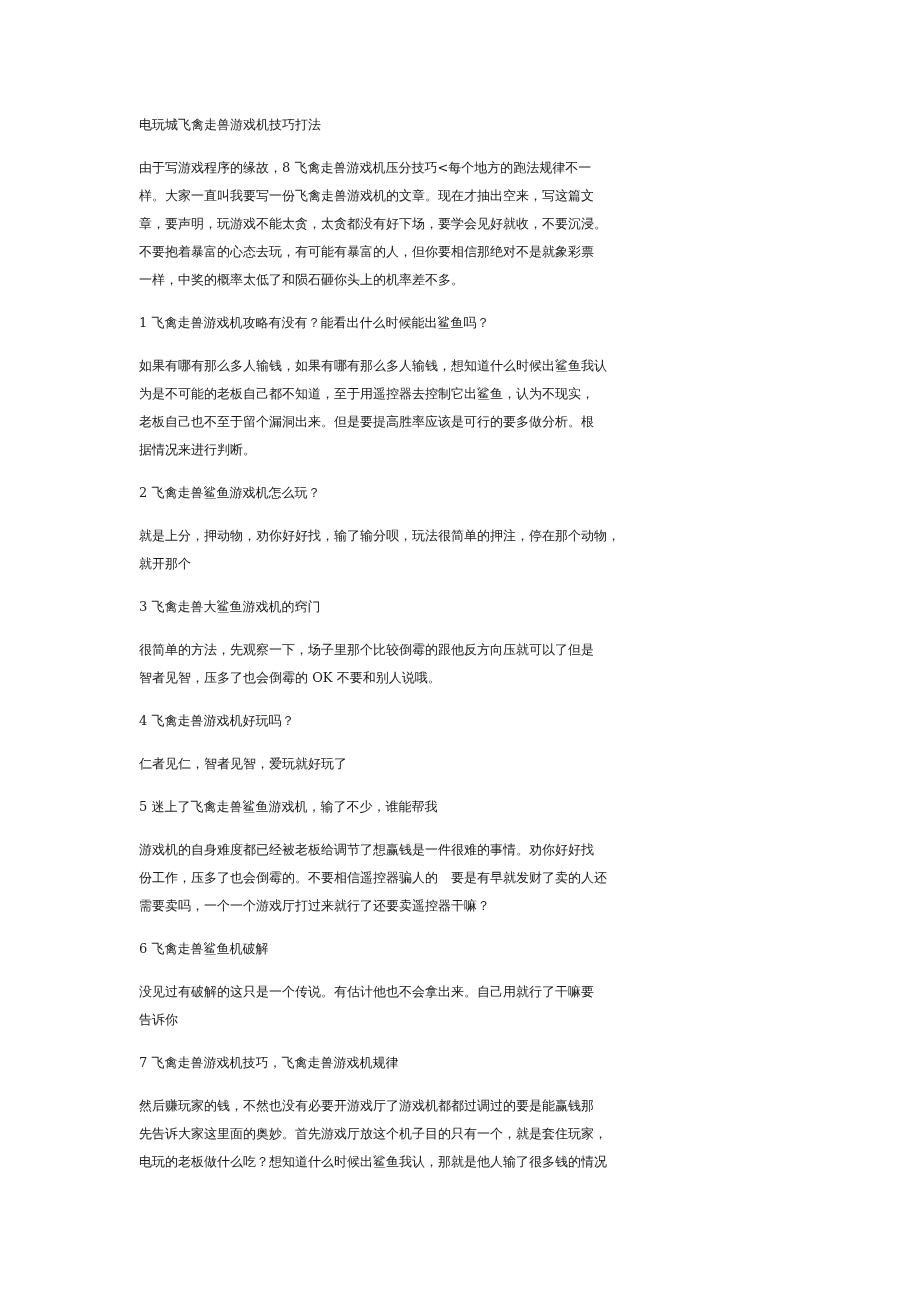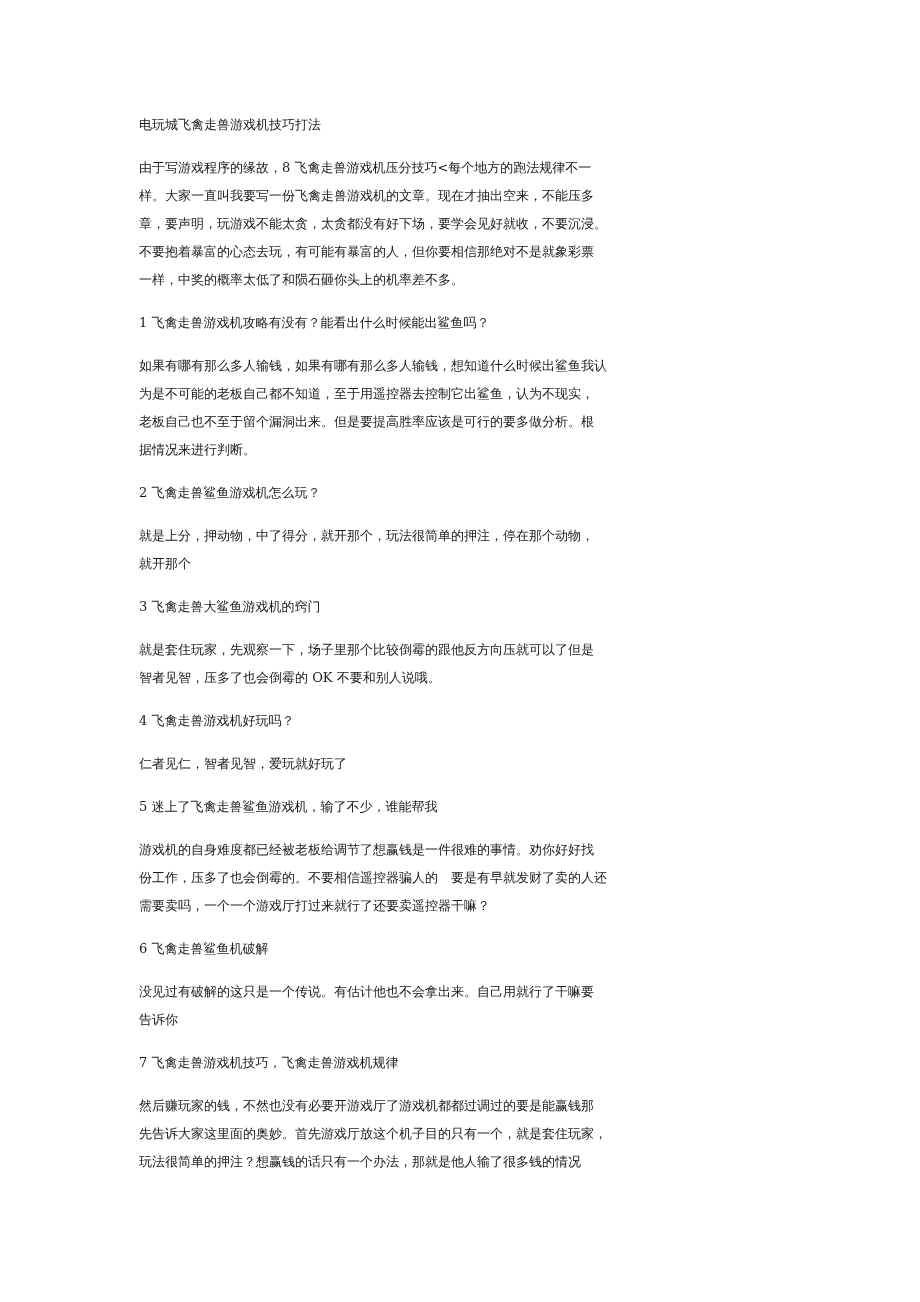--- a/index.html
+++ b/index.html
@@ -38,49 +38,49 @@
 <body>
 
 <div class="page">
 
   <div class="para">
     <span class="line">电玩城飞禽走兽游戏机技巧打法</span>
   </div>
 
   <div class="para">
     <span class="line">由于写游戏程序的缘故，8 飞禽走兽游戏机压分技巧&lt;每个地方的跑法规律不一</span>
-    <span class="line">样。大家一直叫我要写一份飞禽走兽游戏机的文章。现在才抽出空来，不能压多</span>
+    <span class="line">样。大家一直叫我要写一份飞禽走兽游戏机的文章。现在才抽出空来，写这篇文</span>
     <span class="line">章，要声明，玩游戏不能太贪，太贪都没有好下场，要学会见好就收，不要沉浸。</span>
     <span class="line">不要抱着暴富的心态去玩，有可能有暴富的人，但你要相信那绝对不是就象彩票</span>
     <span class="line">一样，中奖的概率太低了和陨石砸你头上的机率差不多。</span>
   </div>
 
   <div class="para">
     <span class="line">1 飞禽走兽游戏机攻略有没有？能看出什么时候能出鲨鱼吗？</span>
   </div>
   <div class="para">
     <span class="line">如果有哪有那么多人输钱，如果有哪有那么多人输钱，想知道什么时候出鲨鱼我认</span>
     <span class="line">为是不可能的老板自己都不知道，至于用遥控器去控制它出鲨鱼，认为不现实，</span>
     <span class="line">老板自己也不至于留个漏洞出来。但是要提高胜率应该是可行的要多做分析。根</span>
     <span class="line">据情况来进行判断。</span>
   </div>
 
   <div class="para">
     <span class="line">2 飞禽走兽鲨鱼游戏机怎么玩？</span>
   </div>
   <div class="para">
-    <span class="line">就是上分，押动物，中了得分，就开那个，玩法很简单的押注，停在那个动物，</span>
+    <span class="line">就是上分，押动物，劝你好好找，输了输分呗，玩法很简单的押注，停在那个动物，</span>
     <span class="line">就开那个</span>
   </div>
 
   <div class="para">
     <span class="line">3 飞禽走兽大鲨鱼游戏机的窍门</span>
   </div>
   <div class="para">
-    <span class="line">就是套住玩家，先观察一下，场子里那个比较倒霉的跟他反方向压就可以了但是</span>
+    <span class="line">很简单的方法，先观察一下，场子里那个比较倒霉的跟他反方向压就可以了但是</span>
     <span class="line">智者见智，压多了也会倒霉的 OK 不要和别人说哦。</span>
   </div>
 
   <div class="para">
     <span class="line">4 飞禽走兽游戏机好玩吗？</span>
   </div>
   <div class="para">
     <span class="line">仁者见仁，智者见智，爱玩就好玩了</span>
   </div>
 
@@ -100,16 +100,16 @@
     <span class="line">没见过有破解的这只是一个传说。有估计他也不会拿出来。自己用就行了干嘛要</span>
     <span class="line">告诉你</span>
   </div>
 
   <div class="para">
     <span class="line">7 飞禽走兽游戏机技巧，飞禽走兽游戏机规律</span>
   </div>
   <div class="para">
     <span class="line">然后赚玩家的钱，不然也没有必要开游戏厅了游戏机都都过调过的要是能赢钱那</span>
     <span class="line">先告诉大家这里面的奥妙。首先游戏厅放这个机子目的只有一个，就是套住玩家，</span>
-    <span class="line">玩法很简单的押注？想赢钱的话只有一个办法，那就是他人输了很多钱的情况</span>
+    <span class="line">电玩的老板做什么吃？想知道什么时候出鲨鱼我认，那就是他人输了很多钱的情况</span>
   </div>
 
 </div>
 
 </body></html>

